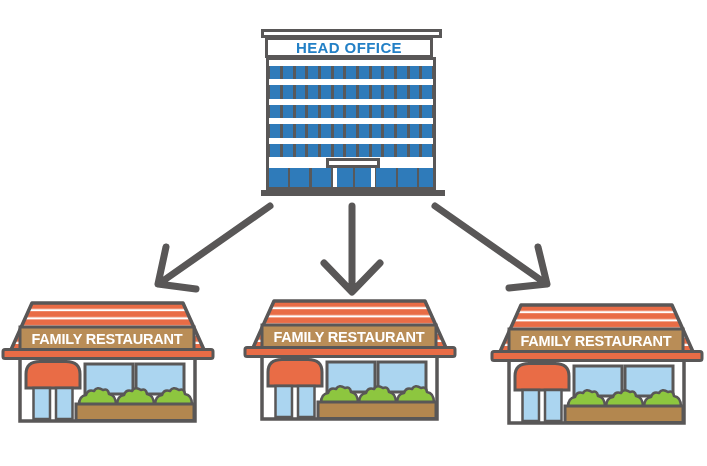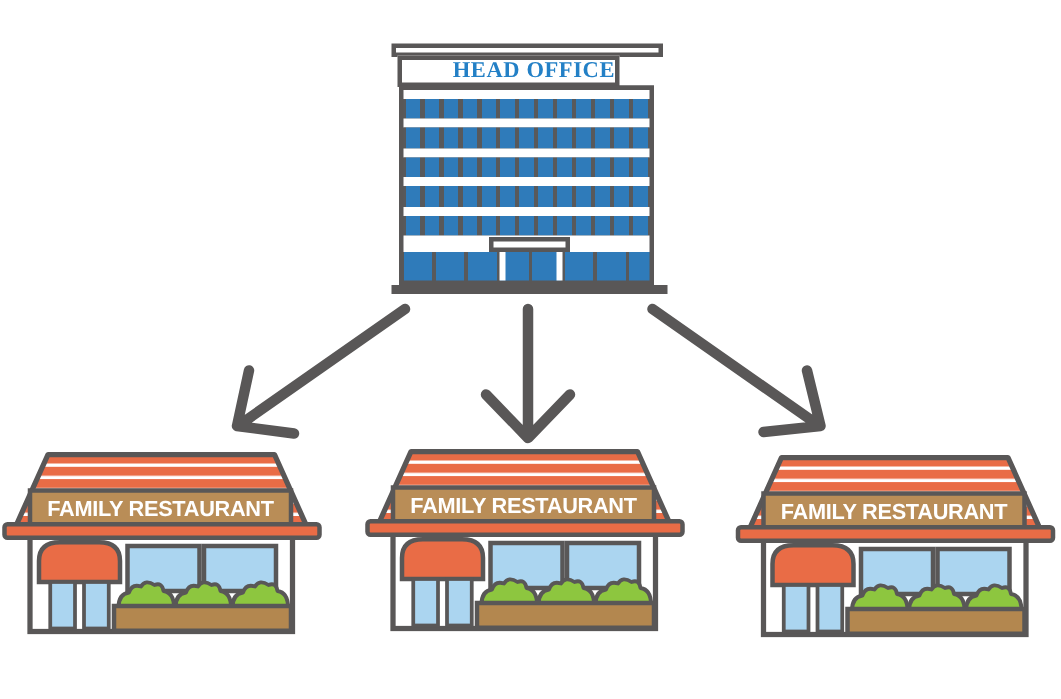--- a/index.html
+++ b/index.html
@@ -2,22 +2,22 @@
 <html><head>
 <meta charset="utf-8">
 <style>
   html,body{margin:0;padding:0;background:#fff;}
   .canvas{position:relative;width:707px;height:466px;background:#ffffff;overflow:hidden;
           font-family:"Liberation Sans",sans-serif;}
   .abs{position:absolute;box-sizing:border-box;}
 
   
   .ho-topbar{left:261px;top:29px;width:181px;height:9px;background:#fff;border:3px solid #595757;}
-  .ho-sign{left:265px;top:37px;width:148px;height:21px;background:#fff;border:3px solid #595757;
-           display:flex;align-items:center;justify-content:flex-end;font-family:Liberation Serif, serif;}
+  .ho-sign{left:265px;top:37px;width:168px;height:21px;background:#fff;border:3px solid #595757;
+           display:flex;align-items:center;justify-content:center;}
   .ho-sign span{color:#2380c6;font-weight:bold;font-size:15px;letter-spacing:.4px;}
   .ho-body{left:266px;top:57px;width:170px;height:133px;background:#58595b;border:3px solid #595757;
            display:flex;flex-direction:column;}
   .slab{height:6px;background:#fff;}
   .win-row{height:13.4px;
      background:repeating-linear-gradient(90deg,#58595b 0 1.4px,#2f7bba 1.4px 11.2px,#58595b 11.2px 12.65px);}
   .ho-band{height:11px;background:#fff;position:relative;}
   .ho-canopy{position:absolute;left:57px;top:1px;width:54px;height:10px;background:#fff;
              border:3px solid #595757;box-sizing:border-box;}
   .ho-ground{flex:1;position:relative;

